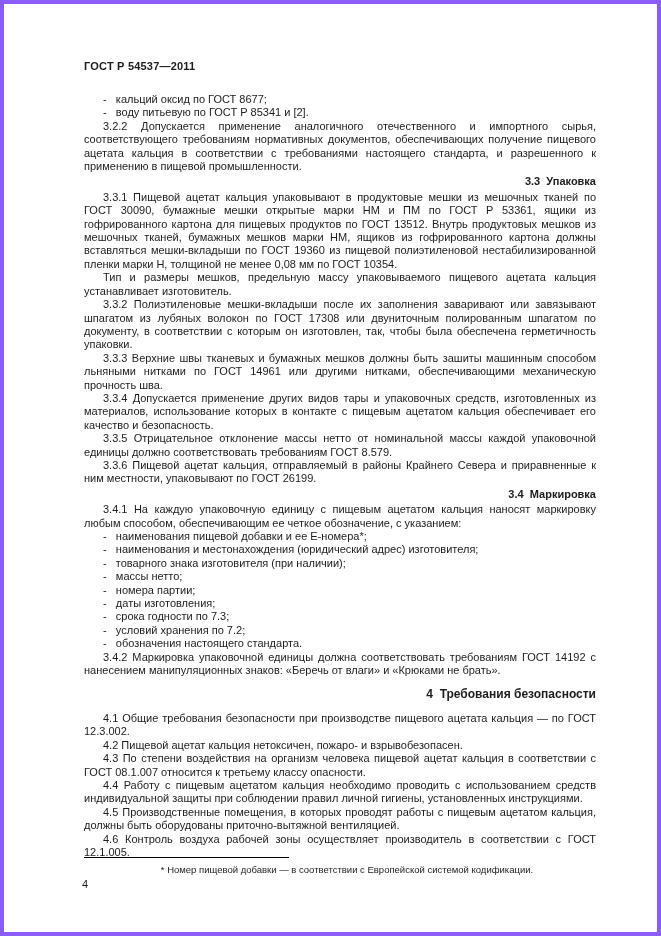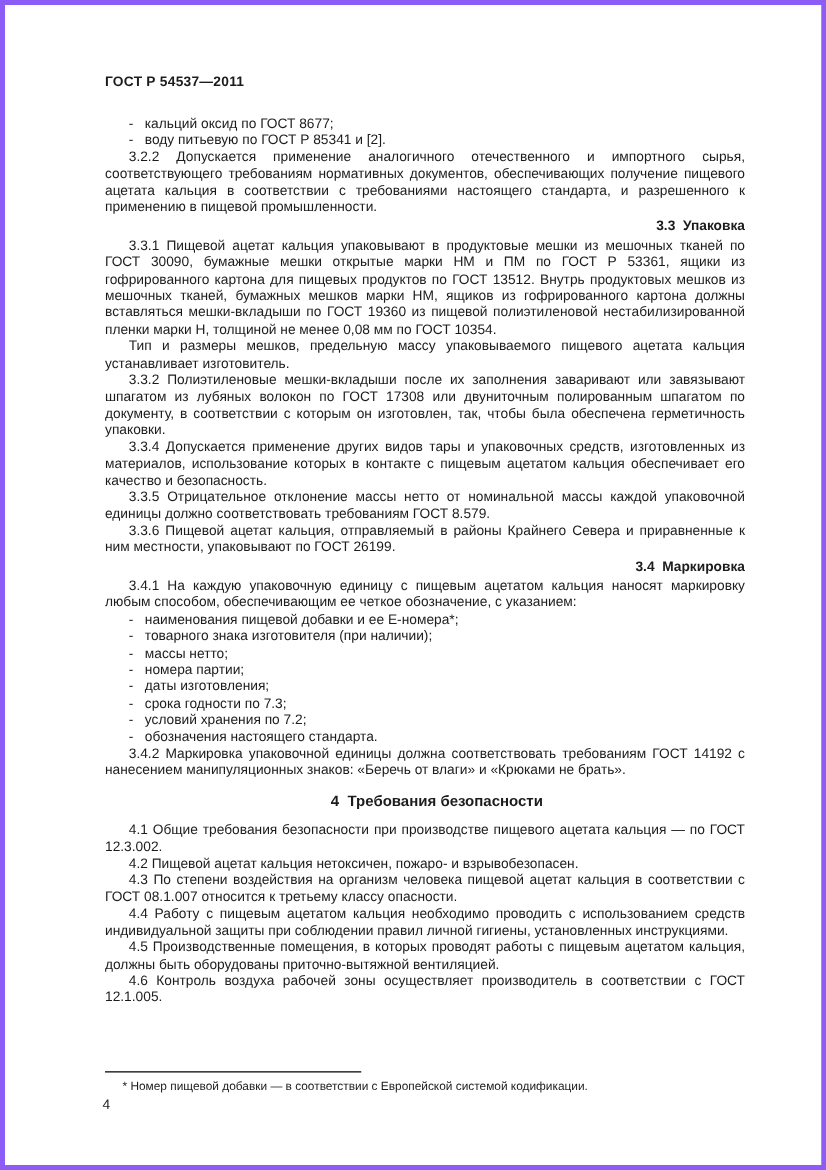--- a/index.html
+++ b/index.html
@@ -41,36 +41,36 @@
     margin: 2px 0;
     white-space: pre-wrap;
     text-align: right;
   }
   p.section-heading {
     font-weight: bold;
     font-size: 12px;
     text-indent: 19px;
     margin: 11px 0 10px;
     white-space: pre-wrap;
-    text-align: center;
+    text-align: right;
   }
   .footnote-rule {
     position: absolute;
     left: 80px; top: 853px;
     width: 205px; height: 0;
     border-top: 1px solid #000000;
   }
   .footnote {
     position: absolute;
     left: 80px; top: 860px;
     width: 512px;
     font-size: 9.5px;
     line-height: 12px;
     text-indent: 14px;
-    text-align: left;
+    text-align: center;
   }
   .page-number {
     position: absolute;
     left: 78px; top: 874px;
     font-size: 11px;
   }
 </style>
 </head>
 <body>
 
@@ -79,26 +79,28 @@
   <div class="doc-header">ГОСТ Р 54537—2011</div>
 
   <div class="content">
       <p class="list">-   кальций оксид по ГОСТ 8677;</p>
       <p class="list">-   воду питьевую по ГОСТ Р 85341 и [2].</p>
       <p class="para">3.2.2 Допускается применение аналогичного отечественного и импортного сырья, соответствующего требованиям нормативных документов, обеспечивающих получение пищевого ацетата кальция в соответствии с требованиями настоящего стандарта, и разрешенного к применению в пищевой промышленности.</p>
       <p class="subheading">3.3  Упаковка</p>
       <p class="para">3.3.1 Пищевой ацетат кальция упаковывают в продуктовые мешки из мешочных тканей по ГОСТ 30090, бумажные мешки открытые марки НМ и ПМ по ГОСТ Р 53361, ящики из гофрированного картона для пищевых продуктов по ГОСТ 13512. Внутрь продуктовых мешков из мешочных тканей, бумажных мешков марки НМ, ящиков из гофрированного картона должны вставляться мешки-вкладыши по ГОСТ 19360 из пищевой полиэтиленовой нестабилизированной пленки марки Н, толщиной не менее 0,08 мм по ГОСТ 10354.</p>
       <p class="para">Тип и размеры мешков, предельную массу упаковываемого пищевого ацетата кальция устанавливает изготовитель.</p>
       <p class="para">3.3.2 Полиэтиленовые мешки-вкладыши после их заполнения заваривают или завязывают шпагатом из лубяных волокон по ГОСТ 17308 или двуниточным полированным шпагатом по документу, в соответствии с которым он изготовлен, так, чтобы была обеспечена герметичность упаковки.</p>
+      <p class="para">3.3.3 Верхние швы тканевых и бумажных мешков должны быть зашиты машинным способом льняными нитками по ГОСТ 14961 или другими нитками, обеспечивающими механическую прочность шва.</p>
       <p class="para">3.3.4 Допускается применение других видов тары и упаковочных средств, изготовленных из материалов, использование которых в контакте с пищевым ацетатом кальция обеспечивает его качество и безопасность.</p>
       <p class="para">3.3.5 Отрицательное отклонение массы нетто от номинальной массы каждой упаковочной единицы должно соответствовать требованиям ГОСТ 8.579.</p>
       <p class="para">3.3.6 Пищевой ацетат кальция, отправляемый в районы Крайнего Севера и приравненные к ним местности, упаковывают по ГОСТ 26199.</p>
       <p class="subheading">3.4  Маркировка</p>
       <p class="para">3.4.1 На каждую упаковочную единицу с пищевым ацетатом кальция наносят маркировку любым способом, обеспечивающим ее четкое обозначение, с указанием:</p>
       <p class="list">-   наименования пищевой добавки и ее Е-номера*;</p>
+      <p class="list">-   наименования и местонахождения (юридический адрес) изготовителя;</p>
       <p class="list">-   товарного знака изготовителя (при наличии);</p>
       <p class="list">-   массы нетто;</p>
       <p class="list">-   номера партии;</p>
       <p class="list">-   даты изготовления;</p>
       <p class="list">-   срока годности по 7.3;</p>
       <p class="list">-   условий хранения по 7.2;</p>
       <p class="list">-   обозначения настоящего стандарта.</p>
       <p class="para">3.4.2 Маркировка упаковочной единицы должна соответствовать требованиям ГОСТ 14192 с нанесением манипуляционных знаков: «Беречь от влаги» и «Крюками не брать».</p>
       <p class="section-heading">4  Требования безопасности</p>
       <p class="para">4.1 Общие требования безопасности при производстве пищевого ацетата кальция — по ГОСТ 12.3.002.</p>

